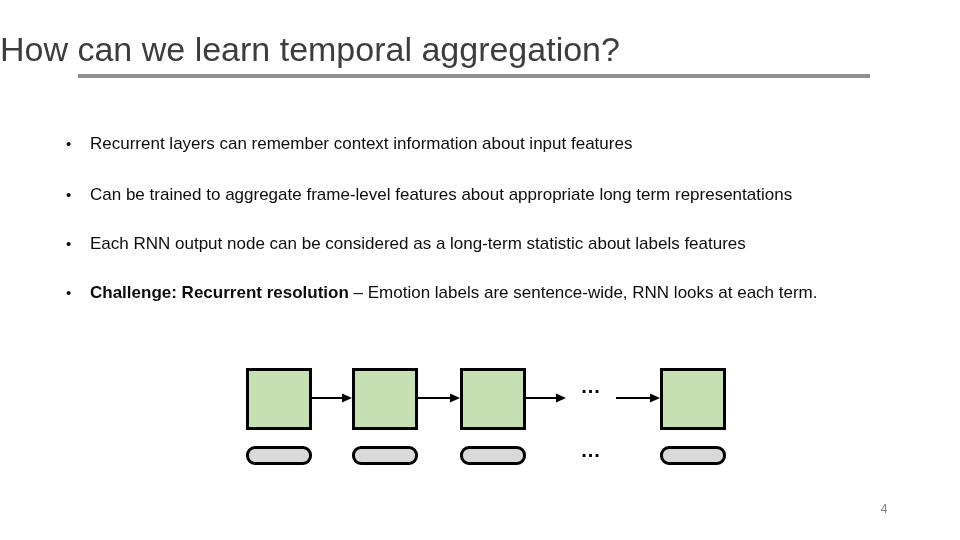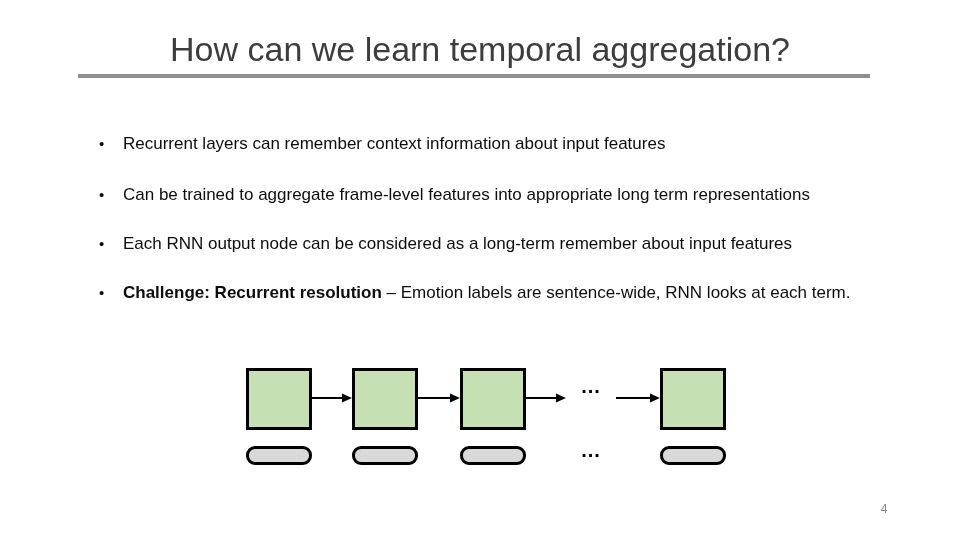--- a/index.html
+++ b/index.html
@@ -9,21 +9,20 @@
     height: 540px;
     background: #ffffff;
     font-family: "Liberation Sans", sans-serif;
     overflow: hidden;
   }
   .title {
     position: absolute;
     top: 27px;
     left: 0;
     width: 960px;
-    text-align: center;
     font-size: 34px;
     line-height: 44px;
     font-weight: 400;
     color: #3d3d3d;
   }
   .title-underline {
     position: absolute;
     top: 74px;
     left: 78px;
     width: 792px;
@@ -32,21 +31,20 @@
   }
   .bullet-row {
     position: absolute;
     left: 66px;
     right: 40px;
     height: 22px;
     font-size: 17px;
     line-height: 22px;
     color: #0d0d0d;
     white-space: nowrap;
-    margin-left: 33px;
   }
   .bullet-row .marker {
     display: inline-block;
     width: 24px;
     font-size: 15px;
   }
   .bullet-row .b { font-weight: 700; }
   .b1 { top: 133px; }
   .b2 { top: 184px; }
   .b3 { top: 233px; }
@@ -112,24 +110,24 @@
 
 <div class="slide">
 
   <div class="title" style="color: rgb(61, 61, 61);">How can we learn temporal aggregation?</div>
   <div class="title-underline" style="background: rgb(143, 143, 143);"></div>
 
   <div class="bullet-row b1">
     <span class="marker">•</span><span class="b"></span><span>Recurrent layers can remember context information about input features</span>
   </div>
   <div class="bullet-row b2">
-    <span class="marker">•</span><span class="b"></span><span>Can be trained to aggregate frame-level features into appropriate long term representations</span>
+    <span class="marker">•</span><span class="b"></span><span>Can be trained to aggregate frame-level features about appropriate long term representations</span>
   </div>
   <div class="bullet-row b3">
-    <span class="marker">•</span><span class="b"></span><span>Each RNN output node can be considered as a long-term remember about input features</span>
+    <span class="marker">•</span><span class="b"></span><span>Each RNN output node can be considered as a long-term statistic about labels features</span>
   </div>
   <div class="bullet-row b4">
     <span class="marker">•</span><span class="b">Challenge: Recurrent resolution</span><span> – Emotion labels are sentence-wide, RNN looks at each term.</span>
   </div>
 
   <div class="rnn-box box1" style="background: rgb(198, 224, 180); border-color: rgb(0, 0, 0);"></div>
   <div class="rnn-box box2" style="background: rgb(198, 224, 180); border-color: rgb(0, 0, 0);"></div>
   <div class="rnn-box box3" style="background: rgb(198, 224, 180); border-color: rgb(0, 0, 0);"></div>
   <div class="rnn-box box4" style="background: rgb(198, 224, 180); border-color: rgb(0, 0, 0);"></div>
 

